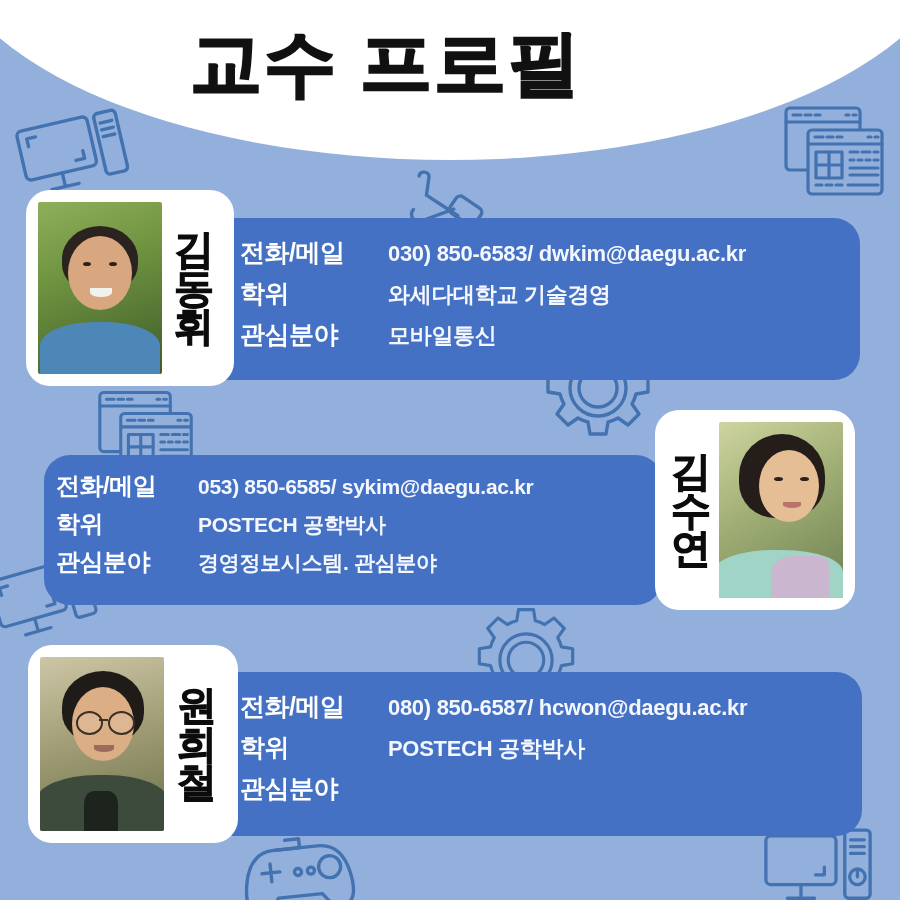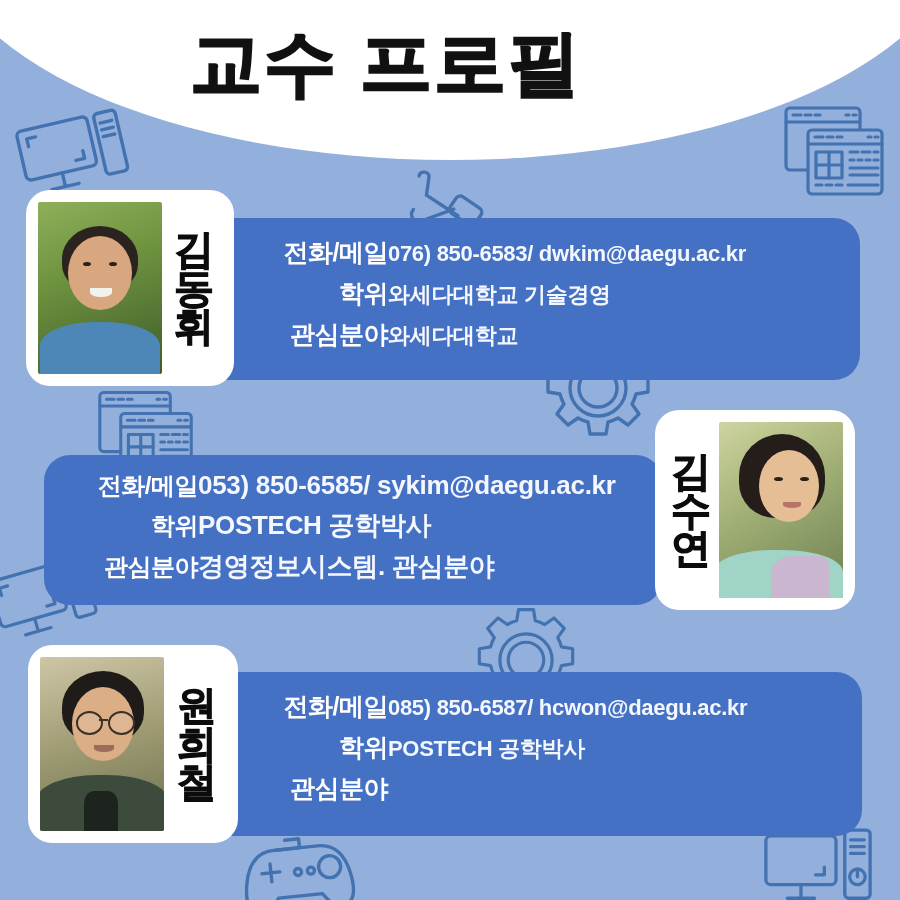--- a/index.html
+++ b/index.html
@@ -88,40 +88,39 @@
   }
   .fields-1 { left: 240px; top: 236px;  gap: 8px; }
   .fields-2 { left: 56px;  top: 470px;  gap: 6px; }
   .fields-3 { left: 240px; top: 690px;  gap: 8px; }
 
   .field-row {
     display: flex;
     align-items: baseline;
     color: #ffffff;
     white-space: nowrap;
-    text-align: right;
   }
 
   .field-label {
     font-size: 25px;
     font-weight: 700;
     color: #ffffff;
     letter-spacing: -0.5px;
   }
   .fields-1 .field-label,
   .fields-3 .field-label { width: 148px; }
   .fields-2 .field-label { width: 142px; font-size: 24px; }
 
   .field-value {
     font-size: 22px;
     font-weight: 700;
     color: #f4f7fd;
     letter-spacing: -0.3px;
   }
-  .fields-2 .field-value { font-size: 26px; }
+  .fields-2 .field-value { font-size: 21px; }
 
   
   .photo-tile {
     position: absolute;
     background: #ffffff;
     border-radius: 24px;
     z-index: 7;
     display: flex;
     align-items: center;
     padding: 12px;
@@ -275,29 +274,29 @@
       <path d="M91 14 h14 M91 21 h14 M91 28 h14"></path>
       <circle cx="98" cy="52" r="8"></circle>
       <path d="M98 45 v7"></path>
     </svg>
   </div>
 
   <div class="card card-1"></div>
   <div class="fields fields-1">
     <div class="field-row">
       <span class="field-label">전화/메일</span>
-      <span class="field-value">076) 850-6583/ dwkim@daegu.ac.kr</span>
+      <span class="field-value">030) 850-6583/ dwkim@daegu.ac.kr</span>
     </div>
     <div class="field-row">
       <span class="field-label">학위</span>
       <span class="field-value">와세다대학교 기술경영</span>
     </div>
     <div class="field-row">
       <span class="field-label">관심분야</span>
-      <span class="field-value">와세다대학교</span>
+      <span class="field-value">모바일통신</span>
     </div>
   </div>
   <div class="photo-tile tile-1">
     <div class="photo">
       <div class="ph-sky" style="background:linear-gradient(160deg,#8fae5a 0%,#6f9440 38%,#3f5c2a 100%);"></div>
       <div class="ph-body" style="left:2px;bottom:0;width:120px;height:52px;background:#4d87b8;"></div>
       <div class="ph-hair" style="left:24px;top:24px;width:76px;height:66px;background:#2a2320;"></div>
       <div class="ph-head" style="left:30px;top:34px;width:64px;height:74px;background:#d9a77f;"></div>
       <div class="ph-eye" style="left:45px;top:60px;width:8px;height:4px;"></div>
       <div class="ph-eye" style="left:71px;top:60px;width:8px;height:4px;"></div>
@@ -340,21 +339,21 @@
       <span>김</span>
       <span>수</span>
       <span>연</span>
     </div>
   </div>
 
   <div class="card card-3"></div>
   <div class="fields fields-3">
     <div class="field-row">
       <span class="field-label">전화/메일</span>
-      <span class="field-value">085) 850-6587/ hcwon@daegu.ac.kr</span>
+      <span class="field-value">080) 850-6587/ hcwon@daegu.ac.kr</span>
     </div>
     <div class="field-row">
       <span class="field-label">학위</span>
       <span class="field-value">POSTECH 공학박사</span>
     </div>
     <div class="field-row">
       <span class="field-label">관심분야</span>
     </div>
   </div>
   <div class="photo-tile tile-3">

